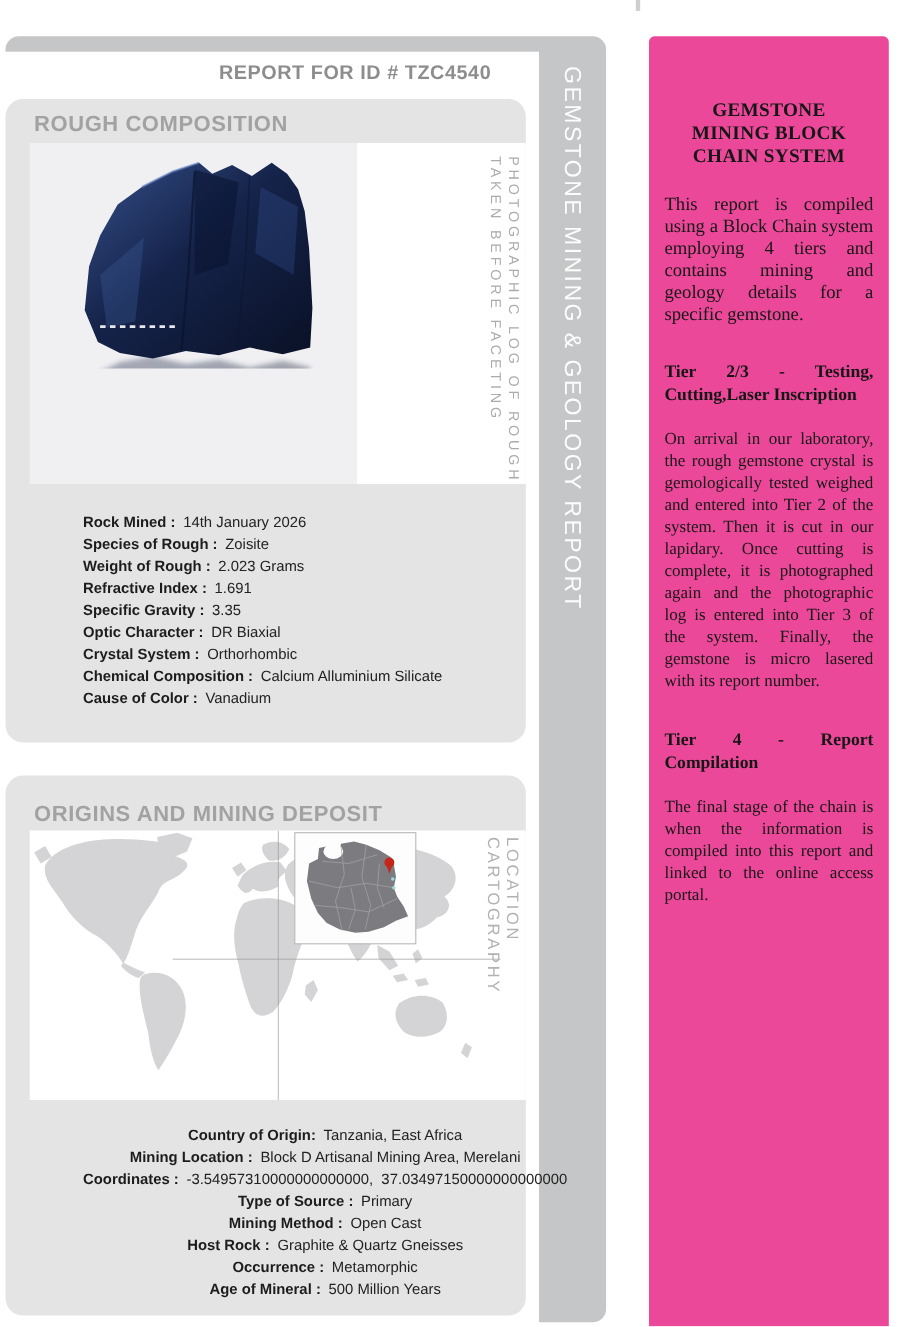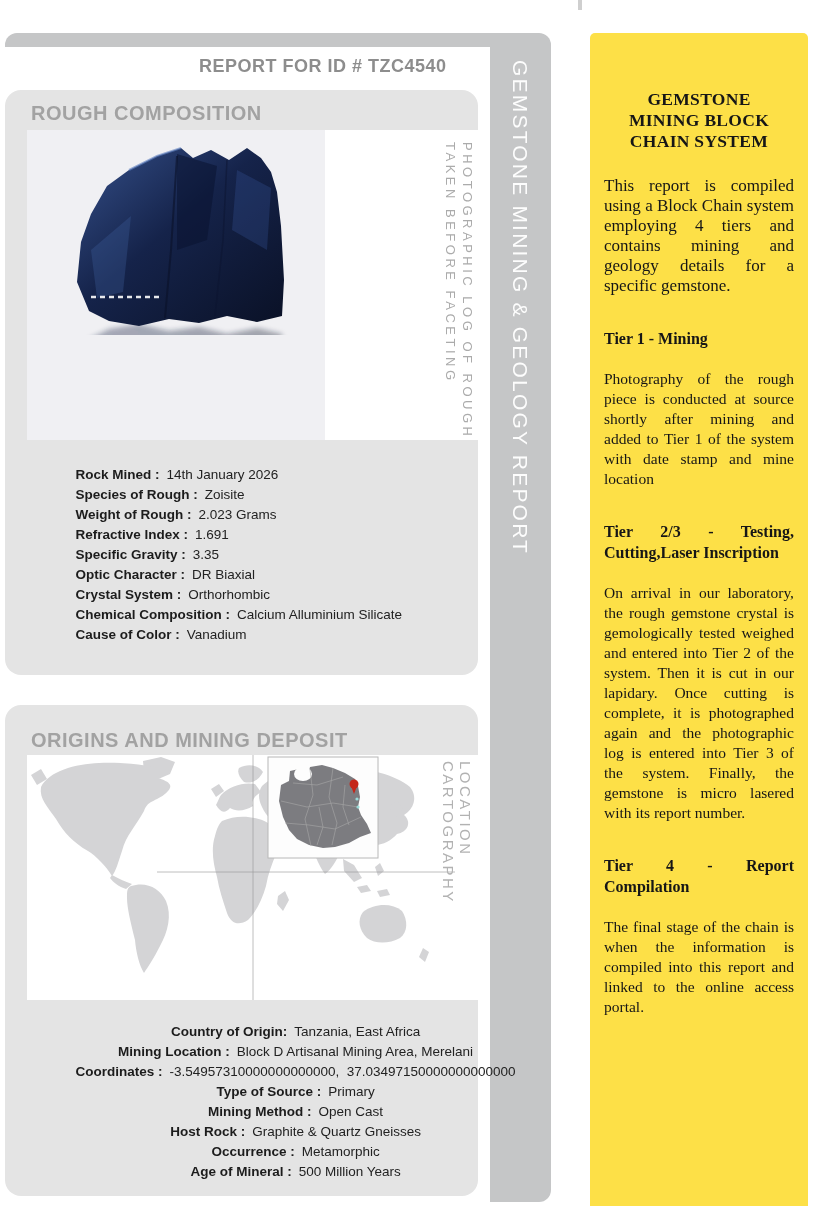--- a/index.html
+++ b/index.html
@@ -26,21 +26,21 @@
                font-size:15px;letter-spacing:2.5px;color:#b2b2b2;}
   .fields{position:absolute;left:33px;font-size:13.5px;color:#1c1c1c;}
   #rough-fields{top:355px;}
   #origin-fields{top:297px;text-align:center;}
   .frow{height:20px;line-height:20px;white-space:pre;}
   .fl{font-weight:bold;}
   .fv{margin-left:7px;white-space:pre;color:#222;}
   .side-strip-text{position:absolute;left:508px;top:60px;writing-mode:vertical-rl;
                    font-size:21px;letter-spacing:2.2px;color:#fdfdfd;}
   .info-panel{position:absolute;left:590px;top:33px;width:218px;height:1173px;
-              background:#fde047;border-radius:5px 5px 0 0;box-sizing:border-box;
+              background:#ec4899;border-radius:5px 5px 0 0;box-sizing:border-box;
               padding:56px 14px 0 14px;font-family:"Liberation Serif",serif;color:#161616;}
   .panel-title{text-align:center;font-weight:bold;font-size:17.5px;line-height:21px;
                letter-spacing:.3px;}
   .panel-intro{font-size:17px;line-height:20px;text-align:justify;margin-top:24px;}
   .panel-heading{font-size:16px;font-weight:bold;line-height:21px;text-align:justify;
                  margin-top:32px;}
   .panel-body{font-size:15.5px;line-height:20px;text-align:justify;margin-top:20px;}
   svg{display:block;}
 </style>
 </head>
@@ -232,24 +232,20 @@
 
   <div class="info-panel">
     <div class="panel-title">
       <div>GEMSTONE</div>
       <div>MINING BLOCK</div>
       <div>CHAIN SYSTEM</div>
     </div>
     <div class="panel-intro">This report is compiled using a Block Chain system employing 4 tiers and contains mining and geology details for a specific gemstone.</div>
     <div>
 
-        <div>
-          <div class="panel-heading">Tier 1 - Mining</div>
-          <div class="panel-body">Photography of the rough piece is conducted at source shortly after mining and added to Tier 1 of the system with date stamp and mine location</div>
-        </div>
 
         <div>
           <div class="panel-heading">Tier 2/3 - Testing, Cutting,Laser Inscription</div>
           <div class="panel-body">On arrival in our laboratory, the rough gemstone crystal is gemologically tested weighed and entered into Tier 2 of the system. Then it is cut in our lapidary. Once cutting is complete, it is photographed again and the photographic log is entered into Tier 3 of the system. Finally, the gemstone is micro lasered with its report number.</div>
         </div>
 
         <div>
           <div class="panel-heading">Tier 4 - Report Compilation</div>
           <div class="panel-body">The final stage of the chain is when the information is compiled into this report and linked to the online access portal.</div>
         </div>

